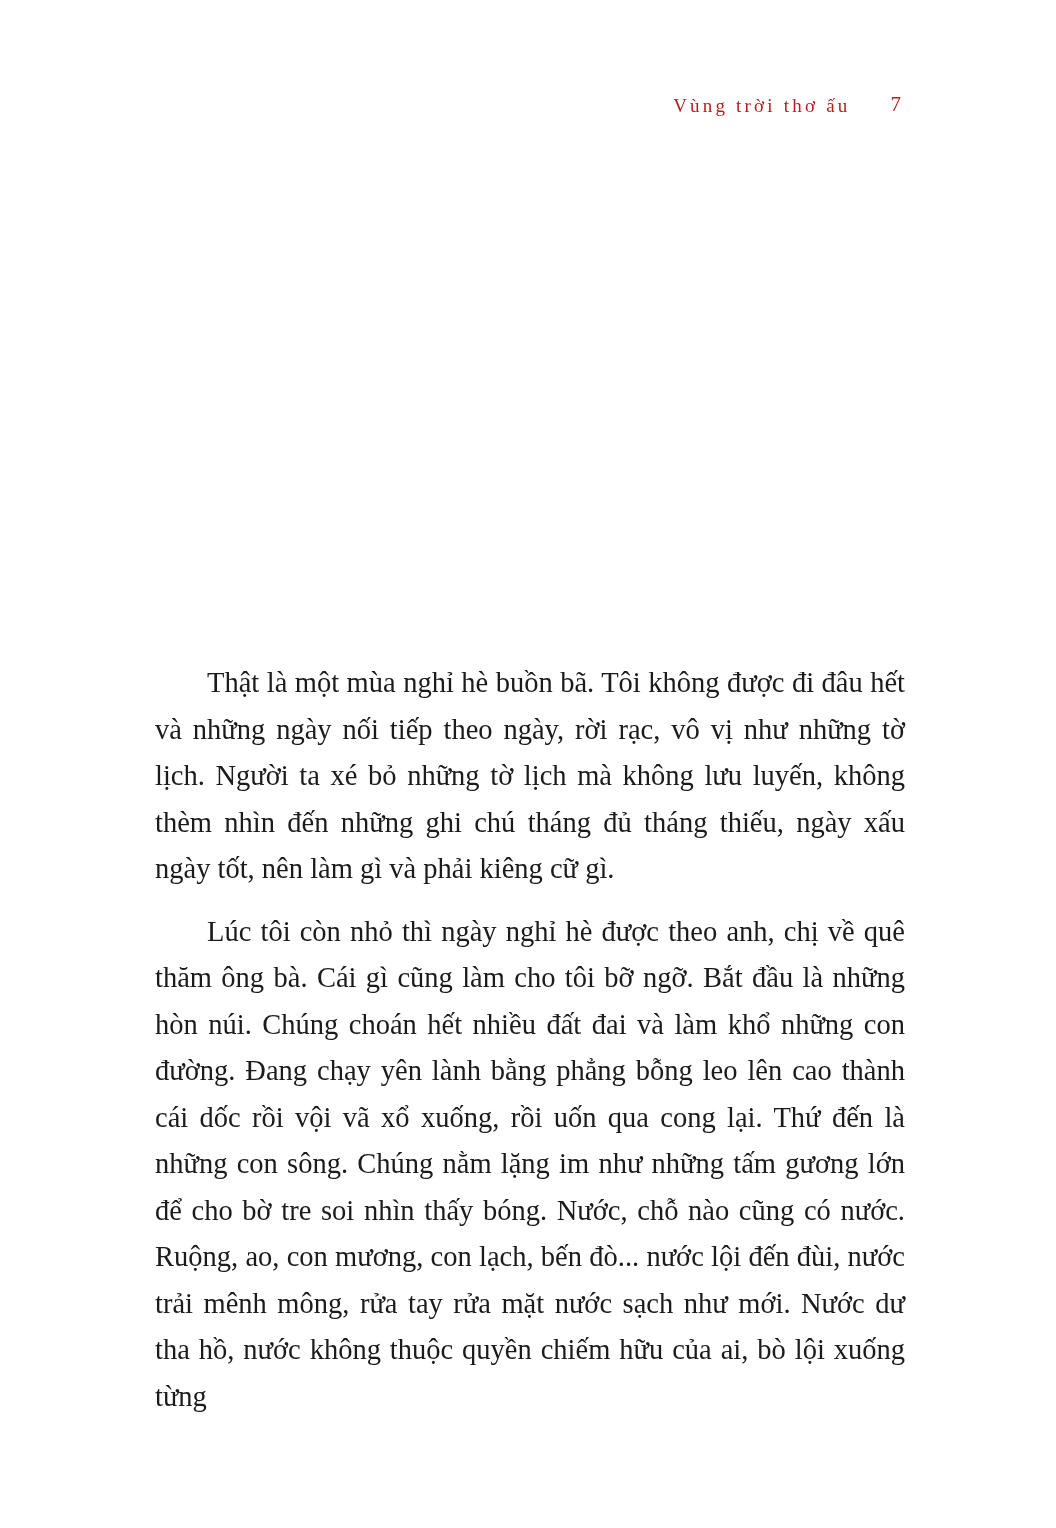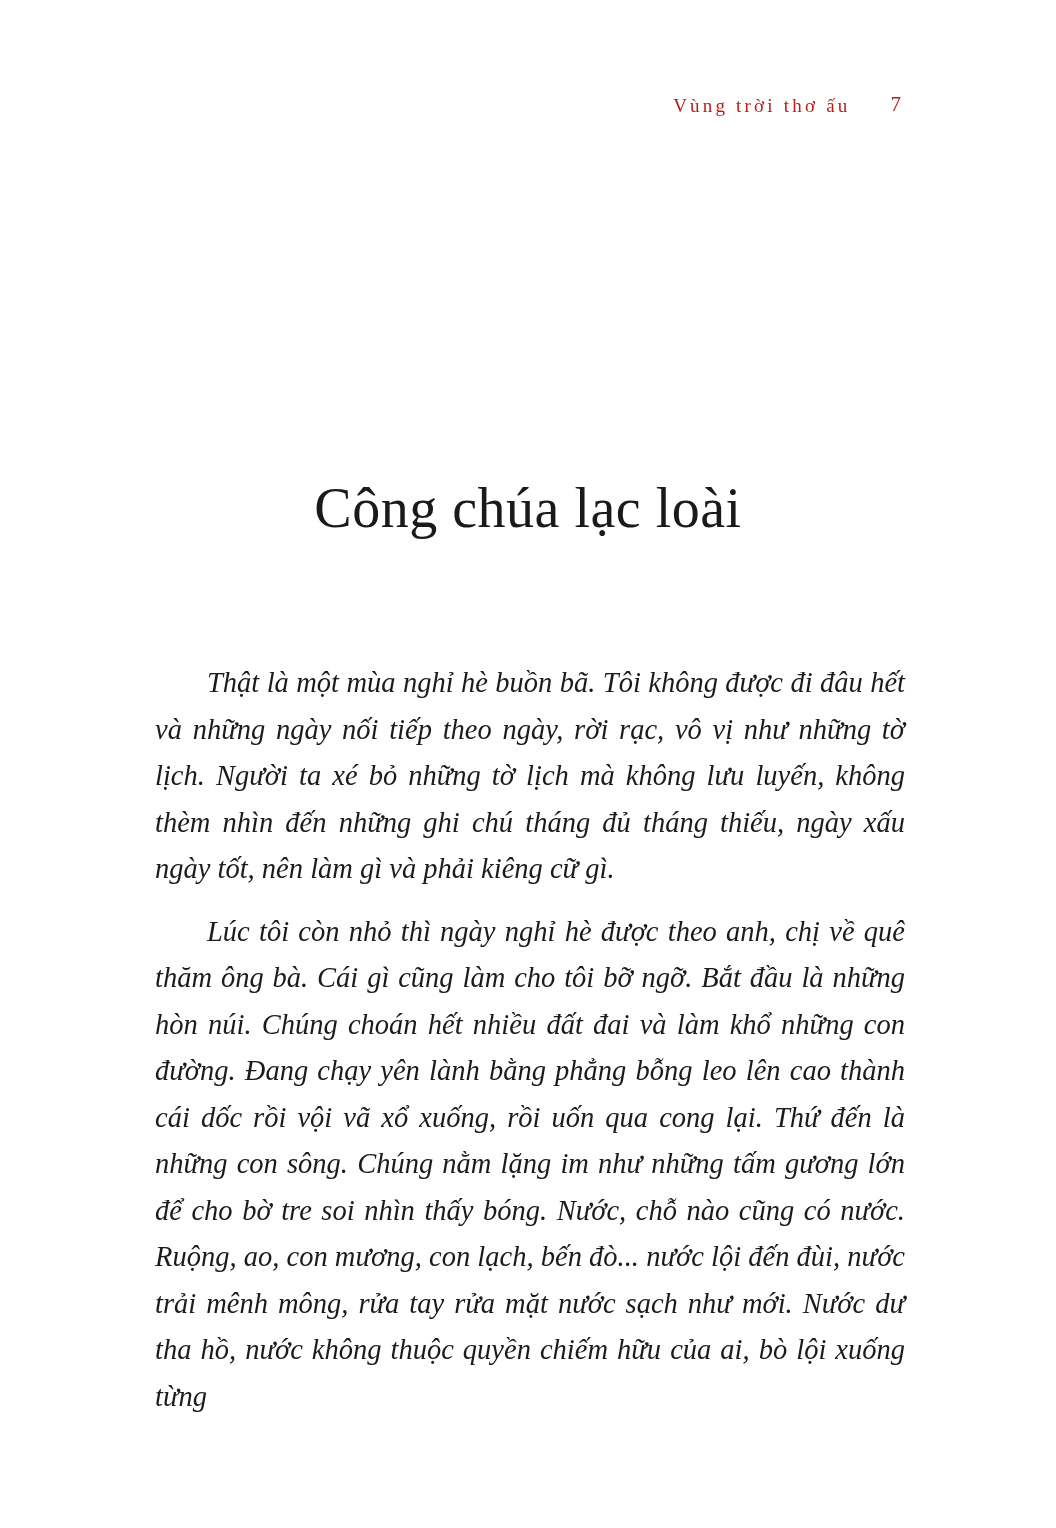--- a/index.html
+++ b/index.html
@@ -49,21 +49,20 @@
     font-size: 56px;
     font-weight: 400;
     letter-spacing: 0.5px;
     color: #1a1a1a;
   }
   .body-text {
     position: absolute;
     top: 660px;
     left: 155px;
     width: 750px;
-    font-style: italic;
   }
   .body-text p {
     margin: 0;
     font-family: "Liberation Serif", serif;
     font-size: 28.5px;
     line-height: 46.5px;
     text-align: justify;
     text-indent: 52px;
     color: #1b1b1b;
     -webkit-hyphens: none;
@@ -76,20 +75,19 @@
 </head>
 <body>
 
 <div class="page">
 
   <div class="running-head">
     <span class="title">Vùng trời thơ ấu</span>
     <span class="folio">7</span>
   </div>
 
-  <h1 class="chapter-title">Công chúa lạc loài</h1>
 
   <div class="body-text">
     <p>Thật là một mùa nghỉ hè buồn bã. Tôi không được đi đâu hết và những ngày nối tiếp theo ngày, rời rạc, vô vị như những tờ lịch. Người ta xé bỏ những tờ lịch mà không lưu luyến, không thèm nhìn đến những ghi chú tháng đủ tháng thiếu, ngày xấu ngày tốt, nên làm gì và phải kiêng cữ gì.</p>
     <p>Lúc tôi còn nhỏ thì ngày nghỉ hè được theo anh, chị về quê thăm ông bà. Cái gì cũng làm cho tôi bỡ ngỡ. Bắt đầu là những hòn núi. Chúng choán hết nhiều đất đai và làm khổ những con đường. Đang chạy yên lành bằng phẳng bỗng leo lên cao thành cái dốc rồi vội vã xổ xuống, rồi uốn qua cong lại. Thứ đến là những con sông. Chúng nằm lặng im như những tấm gương lớn để cho bờ tre soi nhìn thấy bóng. Nước, chỗ nào cũng có nước. Ruộng, ao, con mương, con lạch, bến đò... nước lội đến đùi, nước trải mênh mông, rửa tay rửa mặt nước sạch như mới. Nước dư tha hồ, nước không thuộc quyền chiếm hữu của ai, bò lội xuống từng</p>
   </div>
 
 </div>
 
 </body></html>

